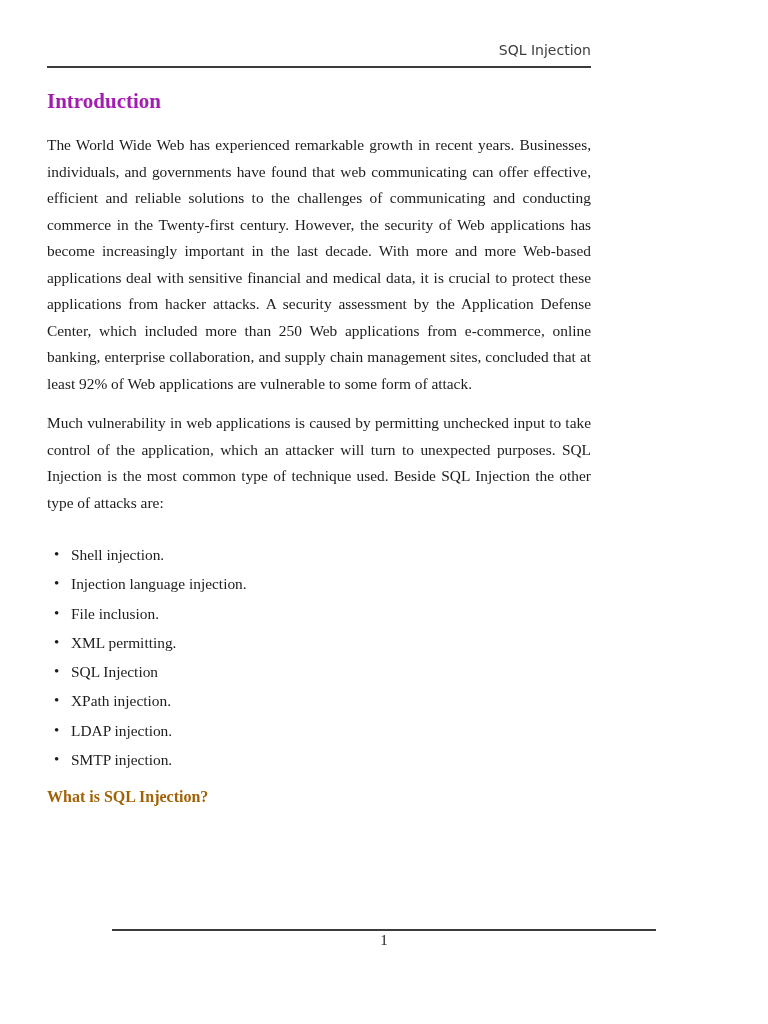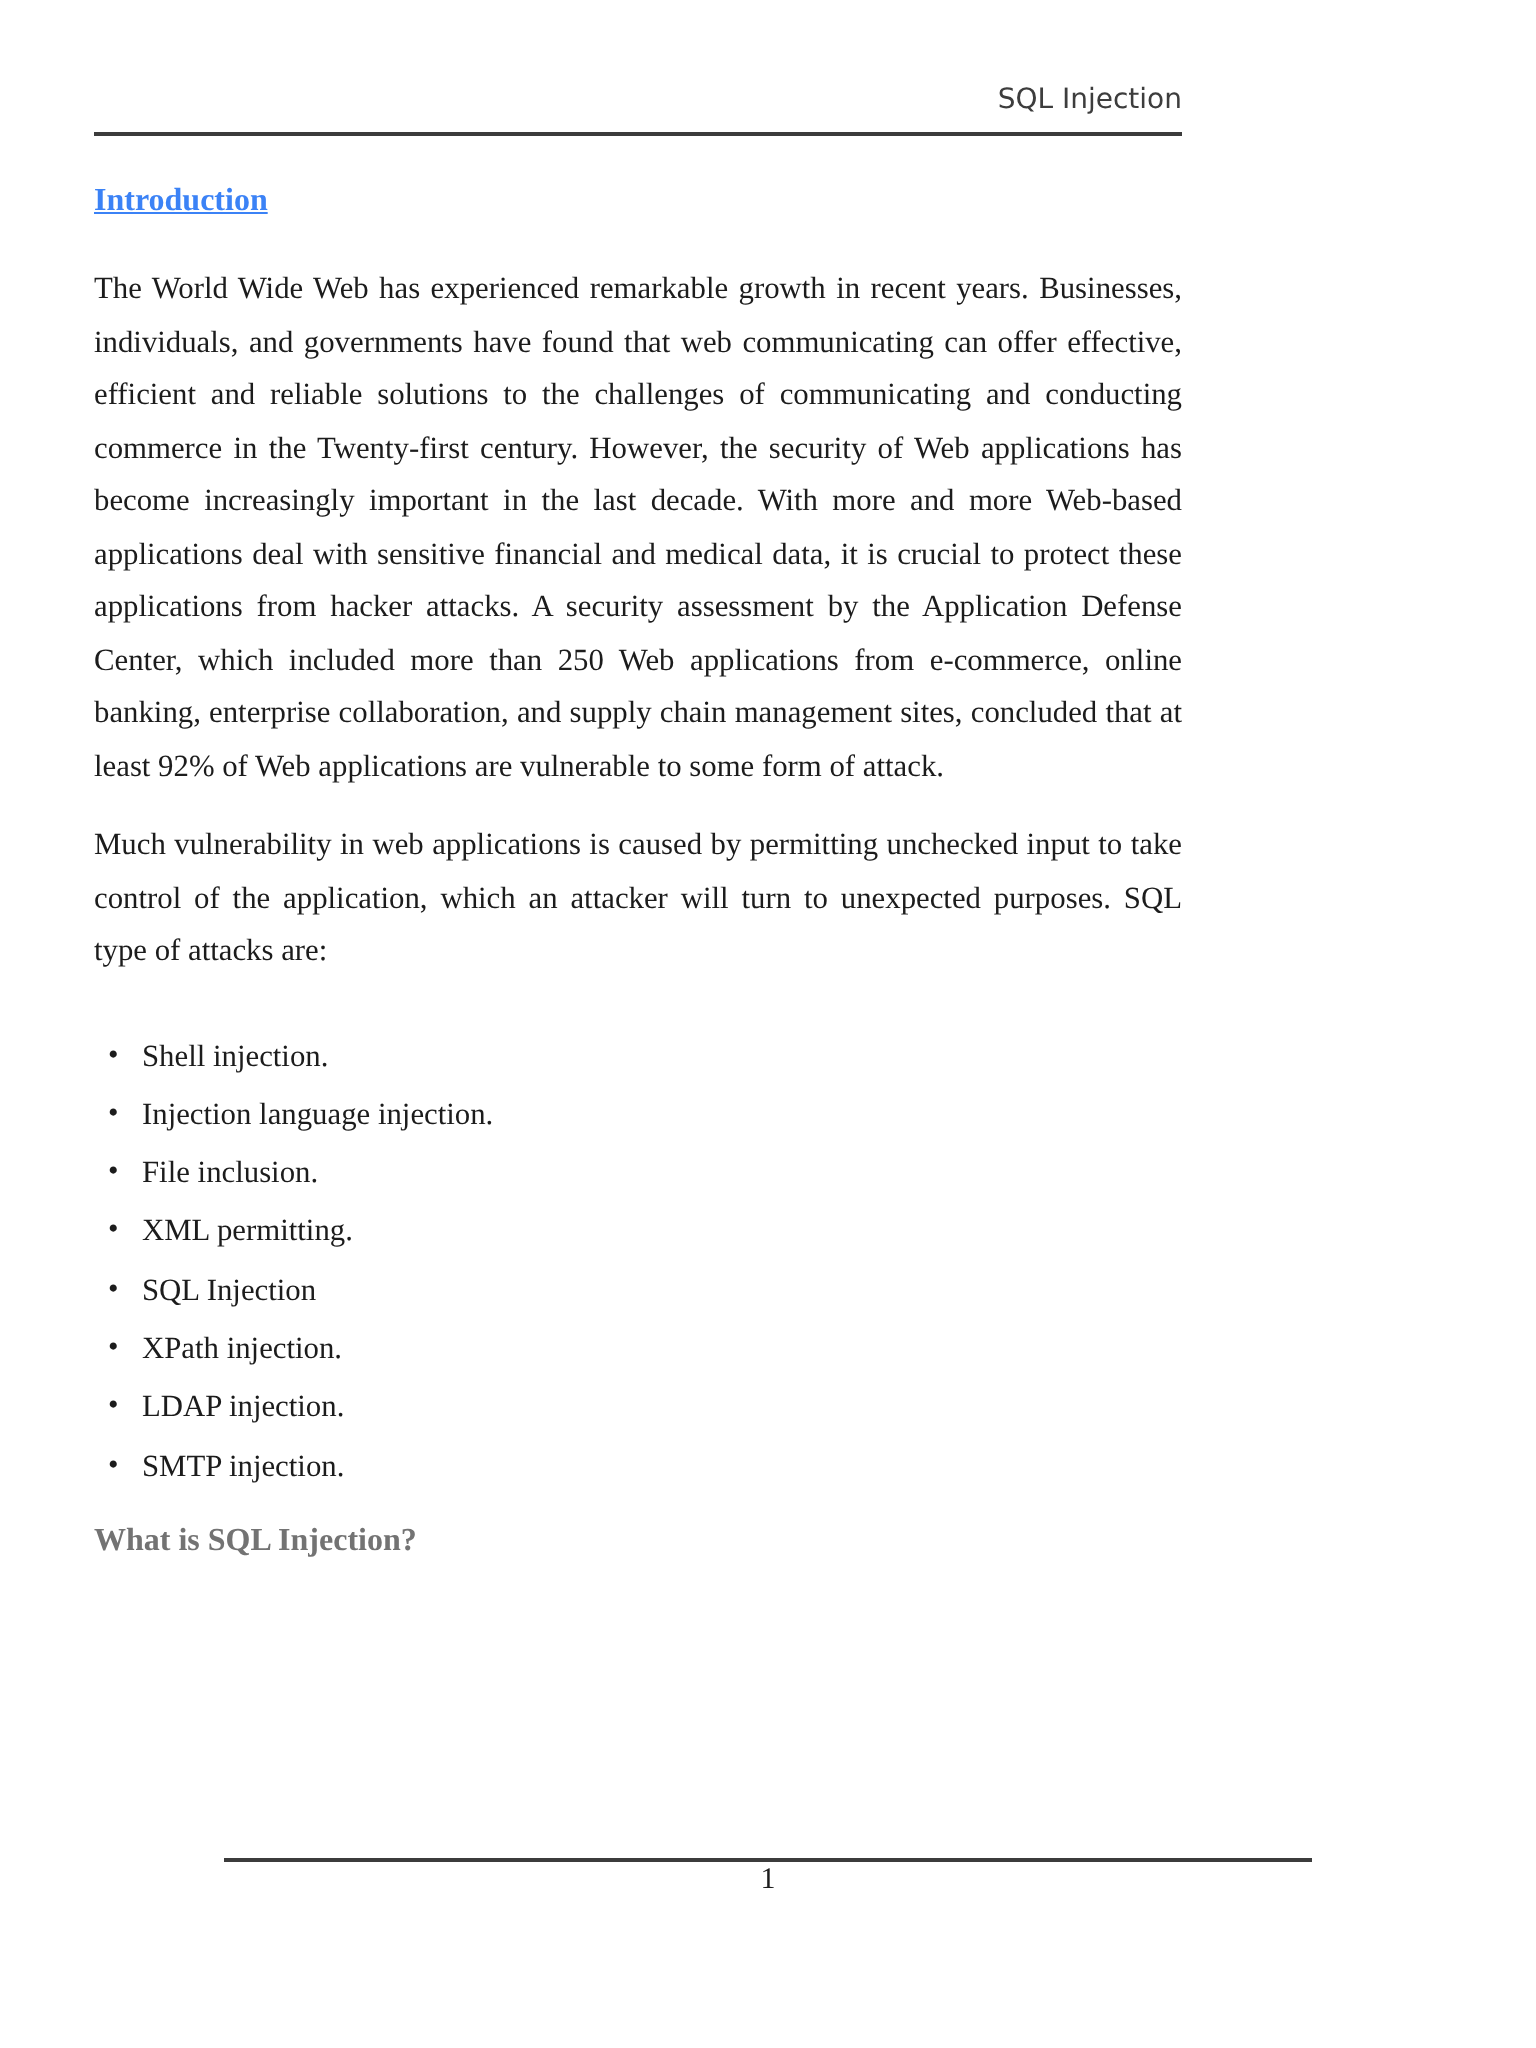--- a/index.html
+++ b/index.html
@@ -32,32 +32,31 @@
     color: #3d3d3d;
   }
   .header-rule {
     margin-top: 8px;
     height: 2px;
     background: #3c3c3c;
   }
   
   h1.intro-heading {
     margin: 24px 0 0 0;
-    font-size: 16px;
+    font-size: 21px;
     line-height: 18px;
     font-weight: bold;
-    color: #3b82f6;
-    text-decoration: underline;
+    color: #a21caf;
   }
   h2.sub-heading {
     margin: 13px 0 0 0;
     font-size: 16px;
     line-height: 20px;
     font-weight: bold;
-    color: #737373;
+    color: #a16207;
   }
   
   .para { margin-top: 13px; }
   .para.first { margin-top: 22px; }
   .line {
     font-size: 15.4px;
     line-height: 26.5px;
     height: 26.5px;
     text-align: justify;
     text-align-last: justify;
@@ -124,20 +123,21 @@
         <div class="line">applications deal with sensitive financial and medical data, it is crucial to protect these</div>
         <div class="line">applications from hacker attacks. A security assessment by the Application Defense</div>
         <div class="line">Center, which included more than 250 Web applications from e-commerce, online</div>
         <div class="line">banking, enterprise collaboration, and supply chain management sites, concluded that at</div>
         <div class="line line-last">least 92% of Web applications are vulnerable to some form of attack.</div>
       </div>
 
     <div class="para">
         <div class="line">Much vulnerability in web applications is caused by permitting unchecked input to take</div>
         <div class="line">control of the application, which an attacker will turn to unexpected purposes. SQL</div>
+        <div class="line">Injection is the most common type of technique used. Beside SQL Injection the other</div>
         <div class="line line-last">type of attacks are:</div>
       </div>
 
     <ul class="bullets">
         <li><span class="bullet">•</span><span>Shell injection.</span></li>
         <li><span class="bullet">•</span><span>Injection language injection.</span></li>
         <li><span class="bullet">•</span><span>File inclusion.</span></li>
         <li><span class="bullet">•</span><span>XML permitting.</span></li>
         <li><span class="bullet">•</span><span>SQL Injection</span></li>
         <li><span class="bullet">•</span><span>XPath injection.</span></li>

